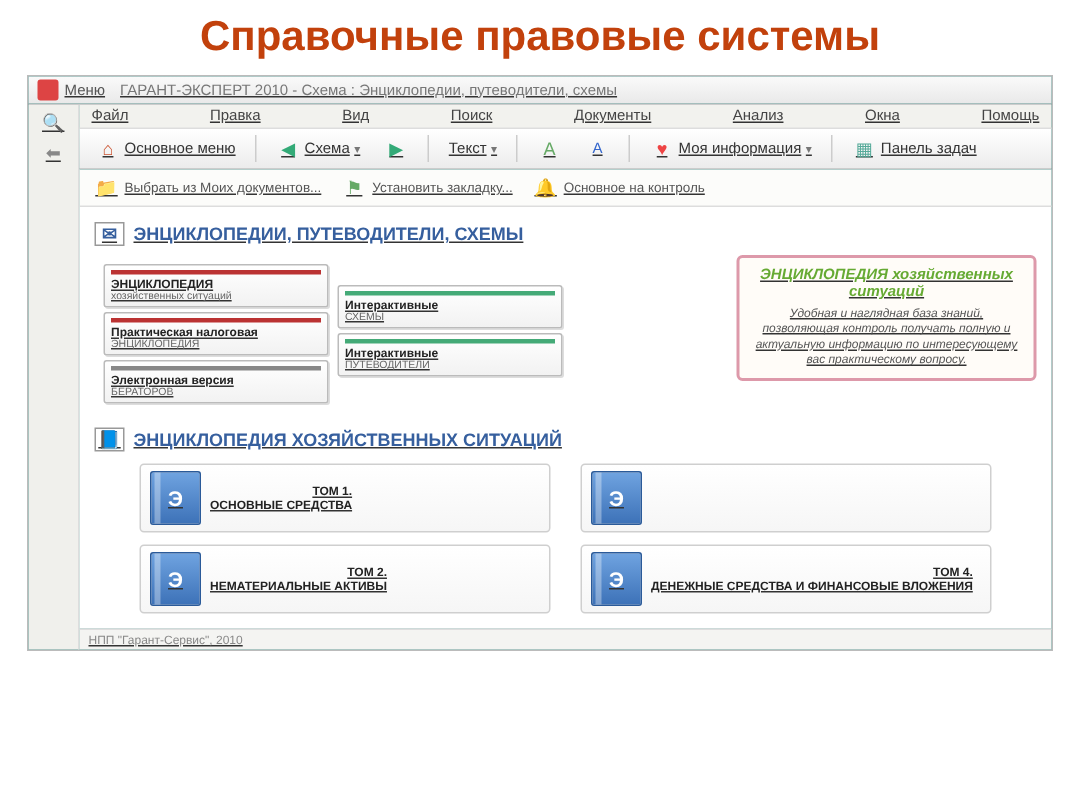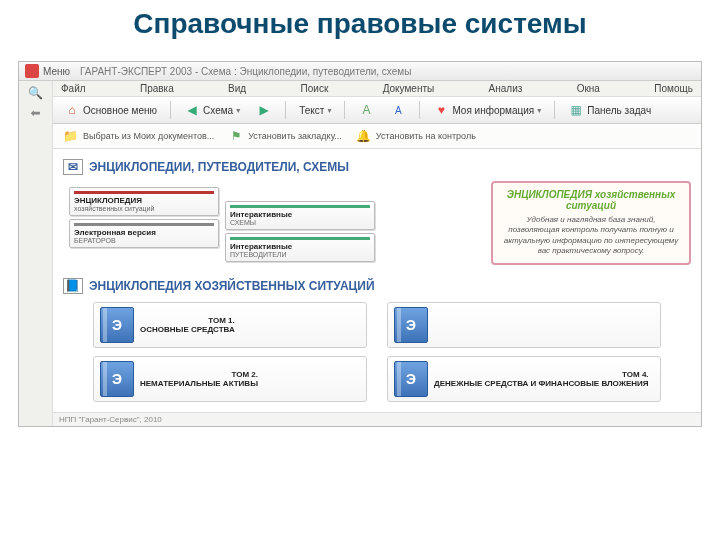--- a/index.html
+++ b/index.html
@@ -1,18 +1,18 @@
 <!DOCTYPE html>
 <html><head>
 <meta charset="utf-8">
 <style>
   * { box-sizing: border-box; margin: 0; padding: 0; }
   body { font-family: Tahoma, Arial, sans-serif; font-size: 11px; color: #333; background: #fff; width: 720px; height: 540px; overflow: hidden; }
-  .slide-title { font-size: 28px; font-weight: bold; color: #0c4a6e; text-align: center; padding: 8px 0 6px; }
-  .app-window { border: 1px solid #bbb; margin: 15px 18px; background: #0f766e; }
+  .slide-title { font-size: 28px; font-weight: bold; color: #c2410c; text-align: center; padding: 8px 0 6px; }
+  .app-window { border: 1px solid #bbb; margin: 4px 18px; background: #0f766e; text-decoration: underline; }
   .titlebar { display: flex; align-items: center; gap: 4px; padding: 2px 6px; background: linear-gradient(#fafafa,#e9e9e9); border-bottom: 1px solid #ccc; font-size: 10px; color: #555; }
   .titlebar .ico { width: 14px; height: 14px; background: #d44; border-radius: 2px; display: inline-block; }
   .menubar { display: flex; gap: 10px; padding: 2px 8px; font-size: 10px; color: #444; background: #f2f2ee; border-bottom: 1px solid #ddd; justify-content: space-between; }
   .toolbar { display: flex; align-items: center; gap: 6px; padding: 3px 6px; background: linear-gradient(#fff,#ececec); border-bottom: 1px solid #ccc; }
   .toolbar .btn { display: flex; align-items: center; gap: 3px; padding: 2px 5px; border-radius: 3px; font-size: 10px; color: #333; cursor: pointer; }
   .icon { width: 16px; height: 16px; display: inline-flex; align-items: center; justify-content: center; font-size: 12px; }
   .sep { width: 1px; height: 18px; background: #ccc; margin: 0 2px; }
   .subtoolbar { display: flex; gap: 14px; padding: 4px 10px; background: #fcfcfa; border-bottom: 1px solid #ddd; font-size: 9px; color: #555; }
   .subtoolbar .sbtn { display: flex; align-items: center; gap: 4px; cursor: pointer; }
   .content { padding: 6px 10px 10px; background: #fff; }
@@ -46,21 +46,21 @@
 </head>
 <body>
 
 <div class="slide-title">Справочные правовые системы</div>
 
 <div class="app-window">
 
   <div class="titlebar">
     <span class="ico"></span>
     <span>Меню</span>
-    <span style="margin-left:6px;color:#777">ГАРАНТ-ЭКСПЕРТ 2003 - Схема : Энциклопедии, путеводители, схемы</span>
+    <span style="margin-left:6px;color:#777">ГАРАНТ-ЭКСПЕРТ 2010 - Схема : Энциклопедии, путеводители, схемы</span>
   </div>
 
   <div style="display:flex">
     <div style="width:34px;background:#f0f0ec;border-right:1px solid #ddd;display:flex;flex-direction:column;align-items:center;padding-top:4px;gap:4px">
       <div class="icon lens">🔍</div>
       <div class="icon" style="color:#888">⬅</div>
     </div>
     <div style="flex:1">
 
       <div class="menubar">
@@ -117,39 +117,44 @@
         <div class="sbtn">
           <span class="icon" style="color:#c93">📁</span>
           <span>Выбрать из Моих документов...</span>
         </div>
         <div class="sbtn">
           <span class="icon" style="color:#6a6">⚑</span>
           <span>Установить закладку...</span>
         </div>
         <div class="sbtn">
           <span class="icon" style="color:#c55">🔔</span>
-          <span>Установить на контроль</span>
+          <span>Основное на контроль</span>
         </div>
       </div>
 
       <div class="content">
 
         <div class="section-hdr">
           <span class="ico-box">✉</span>
           <span>ЭНЦИКЛОПЕДИИ, ПУТЕВОДИТЕЛИ, СХЕМЫ</span>
         </div>
 
         <div class="flex-row">
           <div class="books-area">
             <div class="book-stack">
               <div class="book red">
                   <div class="spine"></div>
                   <div class="bt">ЭНЦИКЛОПЕДИЯ</div>
                   <div class="bs">хозяйственных ситуаций</div>
                 </div>
+              <div class="book red">
+                  <div class="spine"></div>
+                  <div class="bt">Практическая налоговая</div>
+                  <div class="bs">ЭНЦИКЛОПЕДИЯ</div>
+                </div>
               <div class="book gray">
                   <div class="spine"></div>
                   <div class="bt">Электронная версия</div>
                   <div class="bs">БЕРАТОРОВ</div>
                 </div>
             </div>
             <div class="book-stack" style="margin-top:14px">
               <div class="book blue">
                   <div class="spine"></div>
                   <div class="bt">Интерактивные</div>

